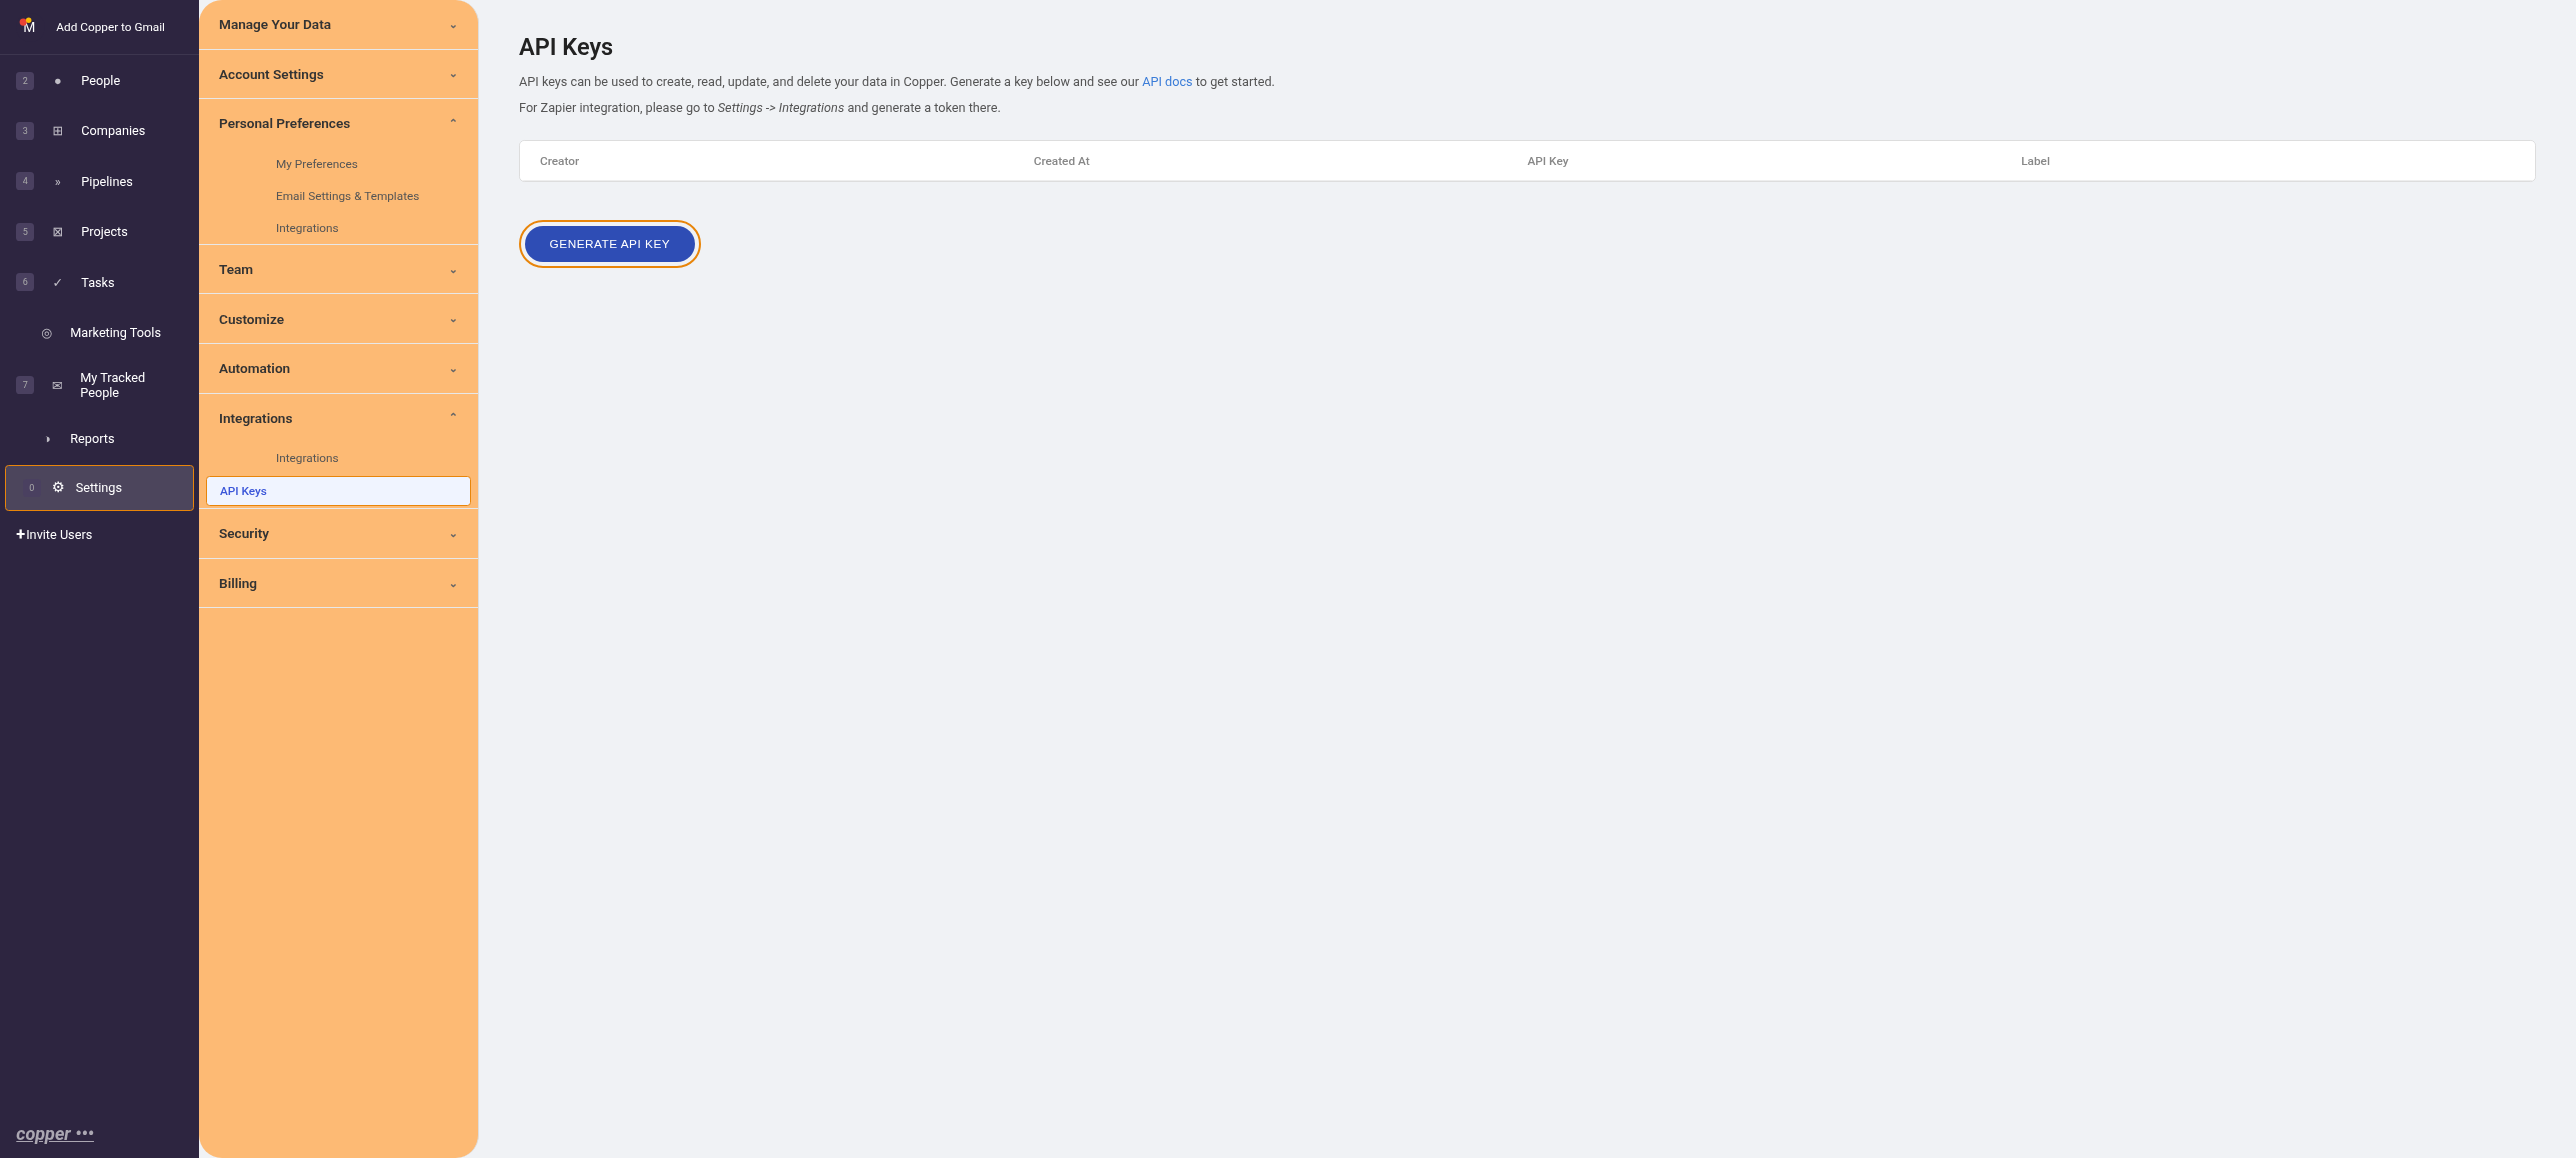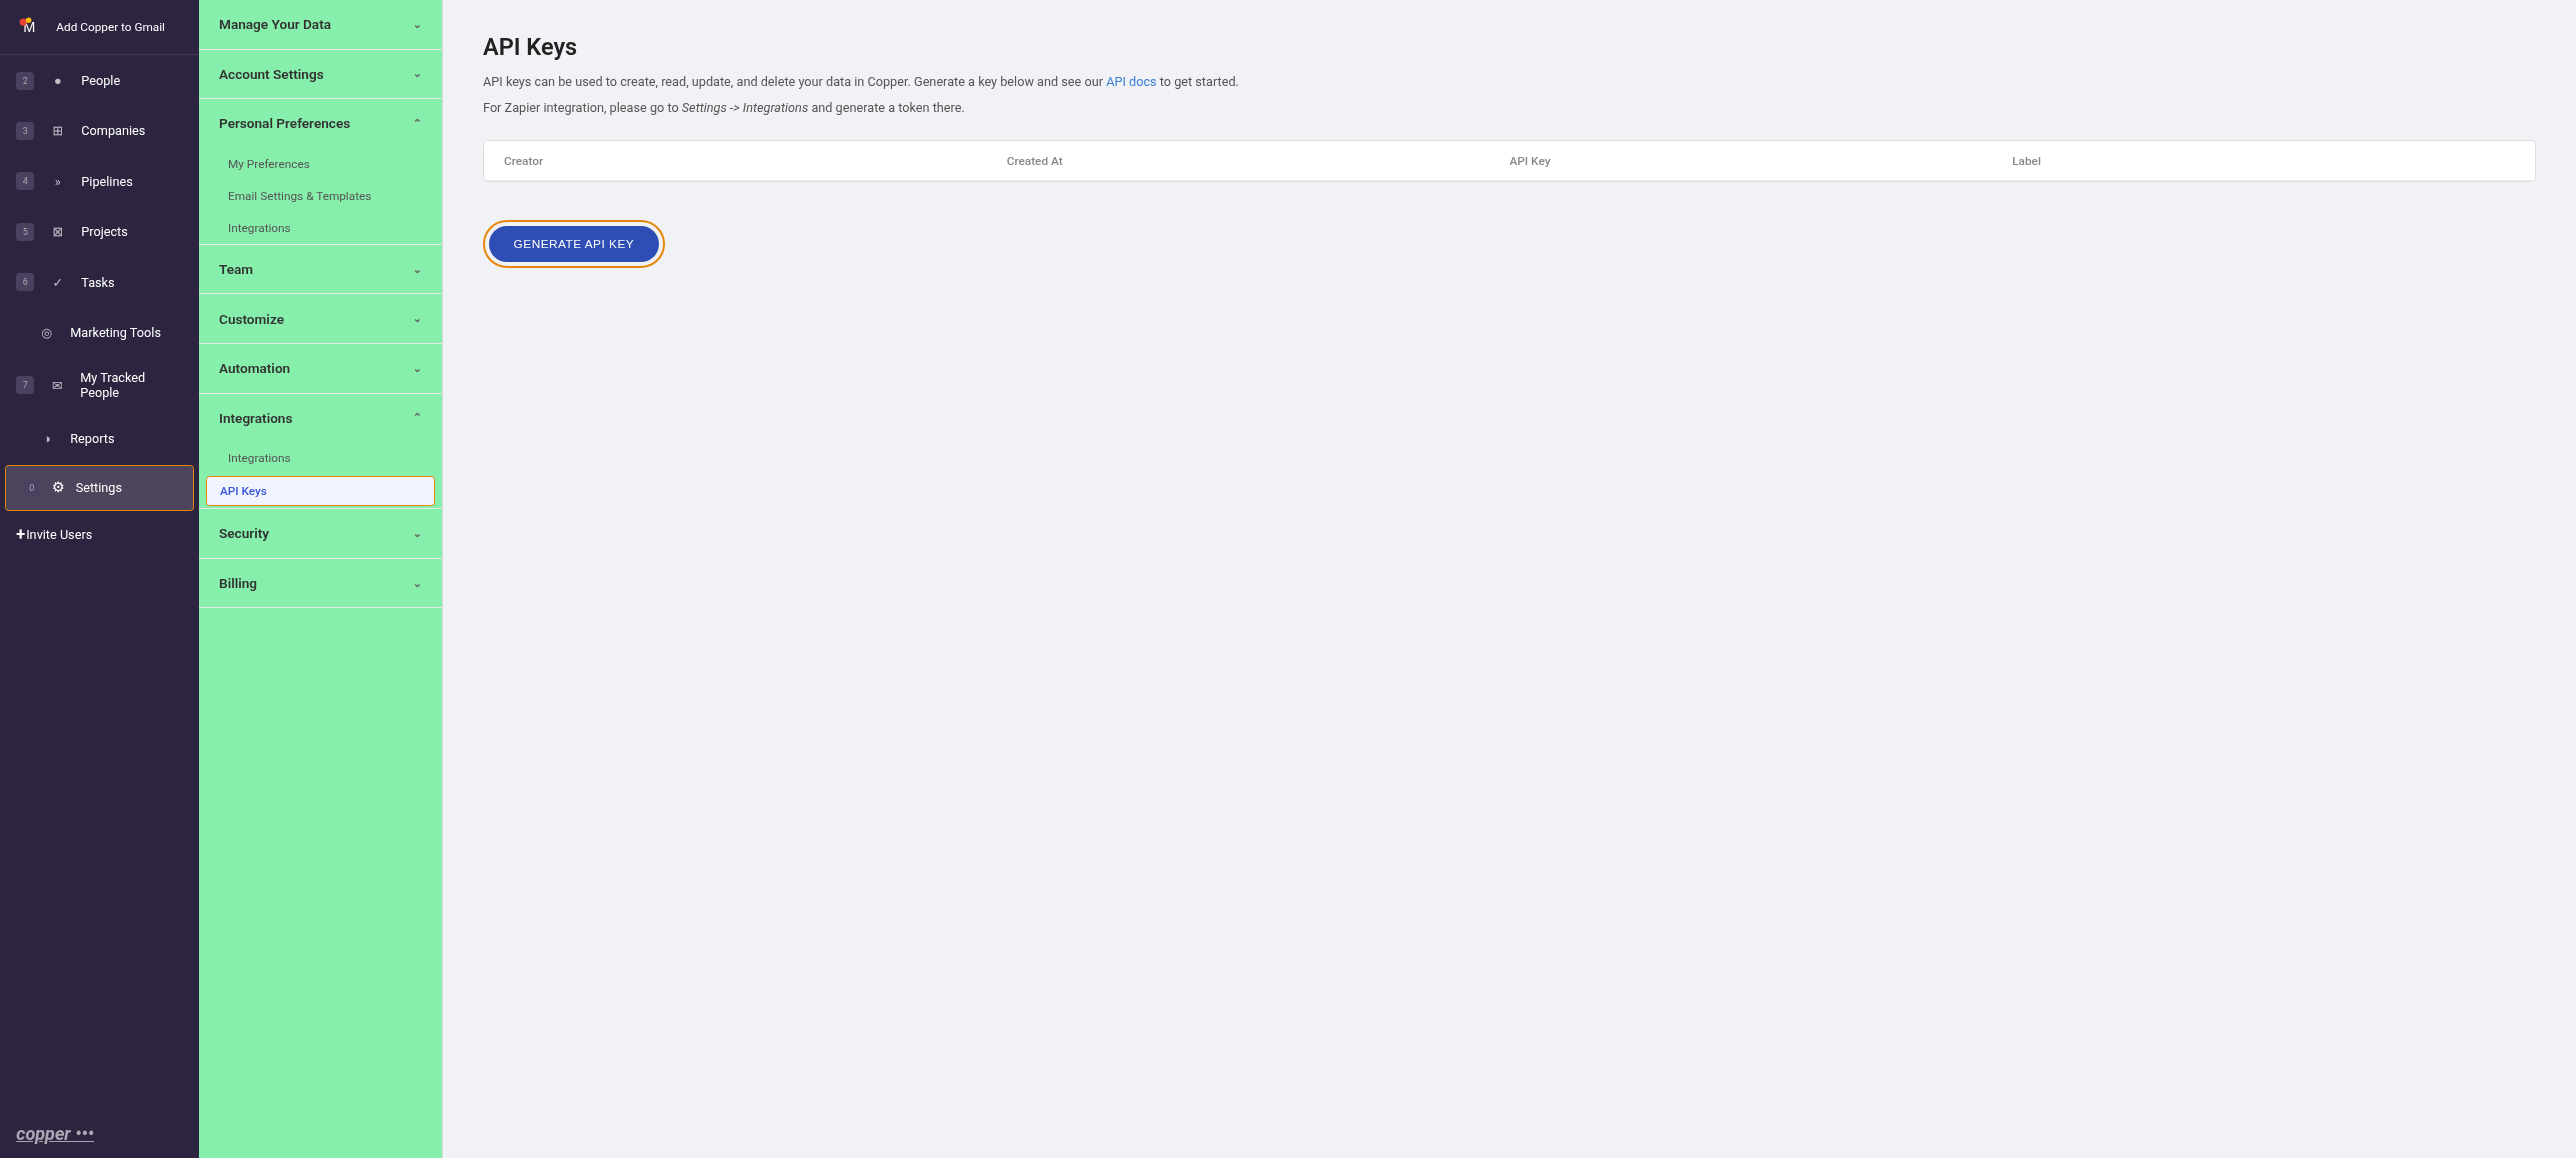--- a/index.html
+++ b/index.html
@@ -86,48 +86,50 @@
       padding: 14.5px 16.3px;
       color: rgba(255,255,255,0.6);
       font-size: 18px;
       font-style: italic;
       font-weight: bold;
       text-decoration: underline;
     }
 
     
     .settings-panel {
-      width: 244px;
-      background: #86efac;
+      width: 280px;
+      background: #fdba74;
       border-right: 0.9px solid #ddd;
       display: flex;
       flex-direction: column;
       height: 100vh;
       overflow-y: auto;
       flex-shrink: 0;
+      border-radius: 23px;
     }
     .settings-section {
       border-bottom: 0.9px solid #e8e8e8;
     }
     .settings-section-header {
       display: flex;
       align-items: center;
       justify-content: space-between;
       padding: 16.3px 20px;
       cursor: pointer;
       font-size: 13.6px;
       font-weight: 600;
       color: #333;
     }
     .settings-sub-item {
       padding: 9px 18px 9px 29px;
       font-size: 11.8px;
       color: #555;
       cursor: pointer;
       display: block;
+      margin-left: 48px;
     }
     .settings-sub-item.active {
       color: #3b56d9;
       font-weight: 500;
       background: #f0f4ff;
       border: 1.8px solid #e8850a;
       border-radius: 3.6px;
       margin: 1.8px 7.2px;
       padding: 7.2px 12.7px;
     }

